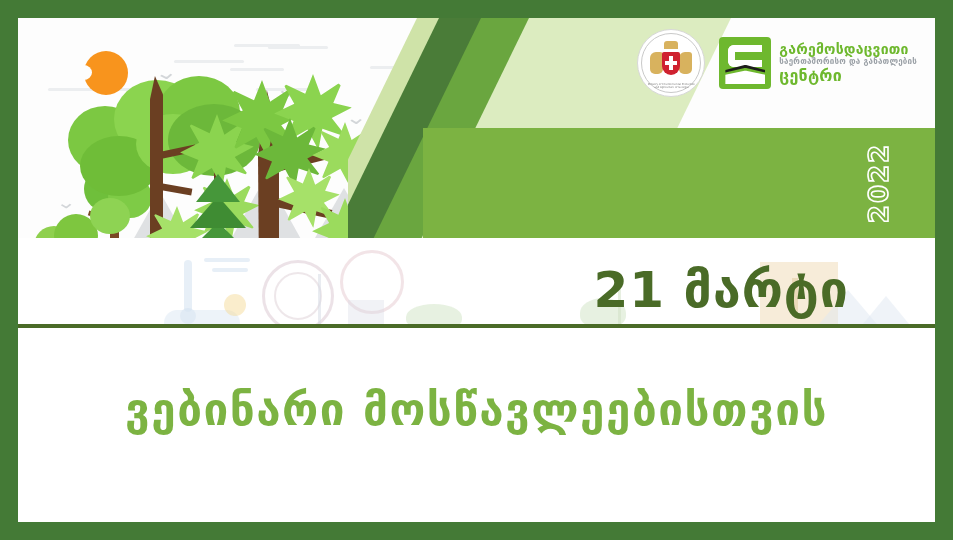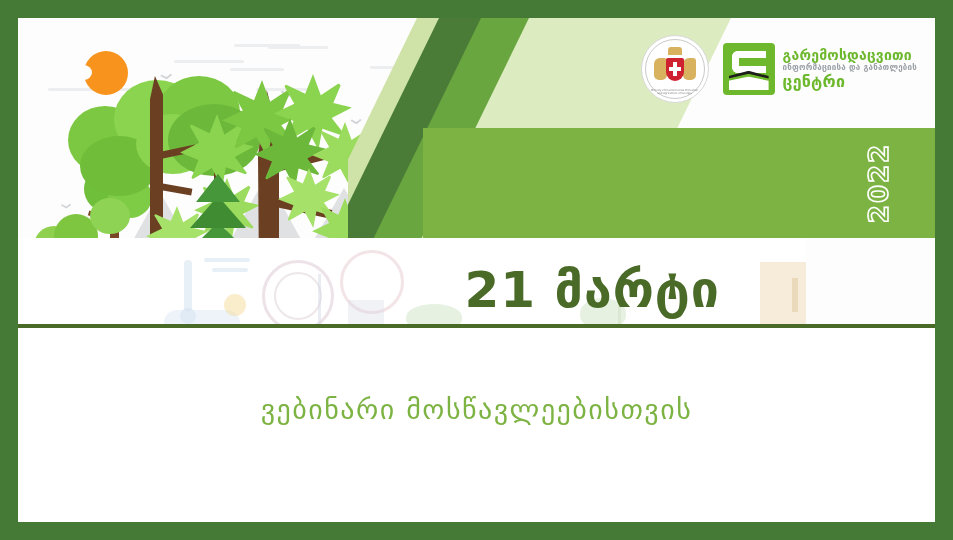--- a/index.html
+++ b/index.html
@@ -104,21 +104,21 @@
   }
   .year{
     position:absolute; right:16px; top:50%; transform:translateY(-50%) rotate(-90deg);
     font-size:26px; font-weight:700; letter-spacing:2px;
     color:transparent;
     -webkit-text-stroke:1.6px #ffffff;
   }
 
   
   .datestrip{
-    position:absolute; left:0; top:220px; width:788px; height:104px;
+    position:absolute; left:0; top:220px; width:917px; height:104px;
     background:#ffffff; overflow:hidden; z-index:5;
   }
   .date-text{
     position:absolute; right:86px; top:50%; transform:translateY(-50%);
     color:#4a6b27; font-size:50px; font-weight:700; letter-spacing:1px;
     white-space:nowrap; z-index:4;
   }
   .bgicon{ position:absolute; opacity:.5; }
   .bi-thermo{ width:8px; border-radius:4px; background:#cfe0ef; }
   .bi-circle{ border-radius:50%; border-style:solid; }
@@ -134,27 +134,27 @@
     position:absolute; left:0; top:306px; width:917px; height:4px;
     background:#4a6b27; z-index:20;
   }
 
   
   .bottom{
     position:absolute; left:0; top:310px; width:917px; height:194px;
     background:#ffffff; display:flex; align-items:center; justify-content:center;
   }
   .bottom-text{
-    color:#7cb342; font-size:28px; font-weight:400; letter-spacing:1.5px;
+    color:#7cb342; font-size:44px; font-weight:700; letter-spacing:1.5px;
     white-space:nowrap; transform:translateY(-16px);
   }
 
   
   .logos{
-    position:absolute; right:18px; top:14px; height:74px;
+    position:absolute; right:18px; top:8px; height:74px;
     display:flex; align-items:center; gap:14px; z-index:30;
   }
   .coa{
     position:relative; width:68px; height:68px; border-radius:50%;
     background:#ffffff; border:1px solid #d8d8d8;
     display:flex; align-items:center; justify-content:center;
   }
   .coa-ring{
     position:absolute; inset:3px; border-radius:50%; border:1px solid #c9c9c9;
   }
@@ -371,20 +371,20 @@
       </div>
 
       <div class="eiec">
         <div class="eiec-mark">
           <div class="eiec-c"></div>
           <div class="eiec-book"></div>
           <div class="eiec-book2"></div>
         </div>
         <div class="eiec-txt">
           <div class="eiec-l1">გარემოსდაცვითი</div>
-          <div class="eiec-l2">ინფორმაციისა და განათლების</div>
+          <div class="eiec-l2">საერთაშორისო და განათლების</div>
           <div class="eiec-l3">ცენტრი</div>
         </div>
       </div>
     </div>
 
   </div>
 </div>
 
 </body></html>

